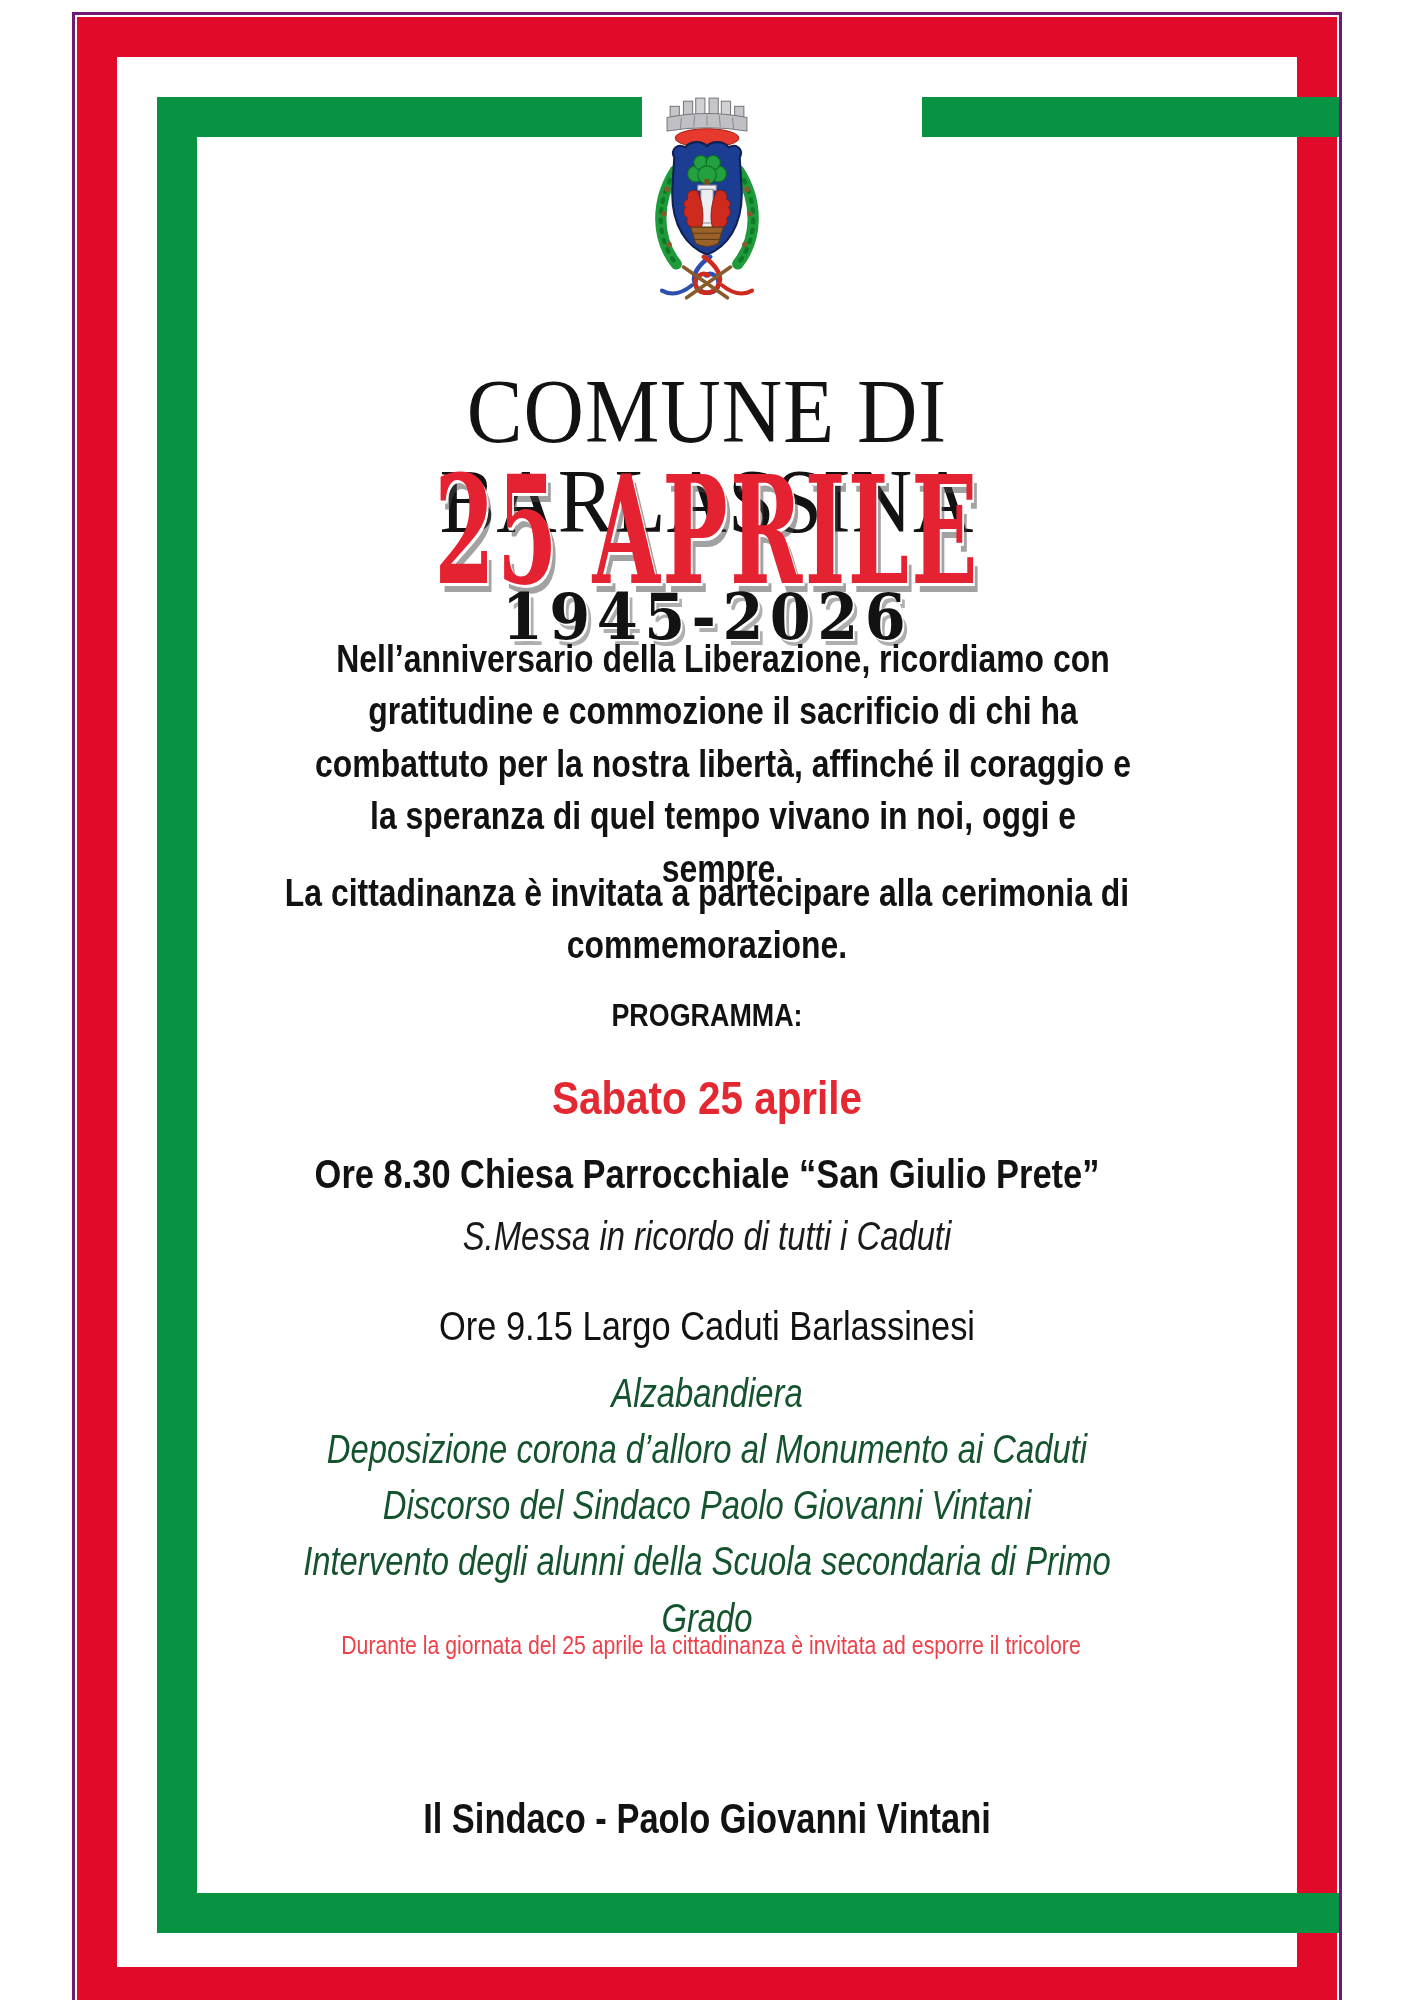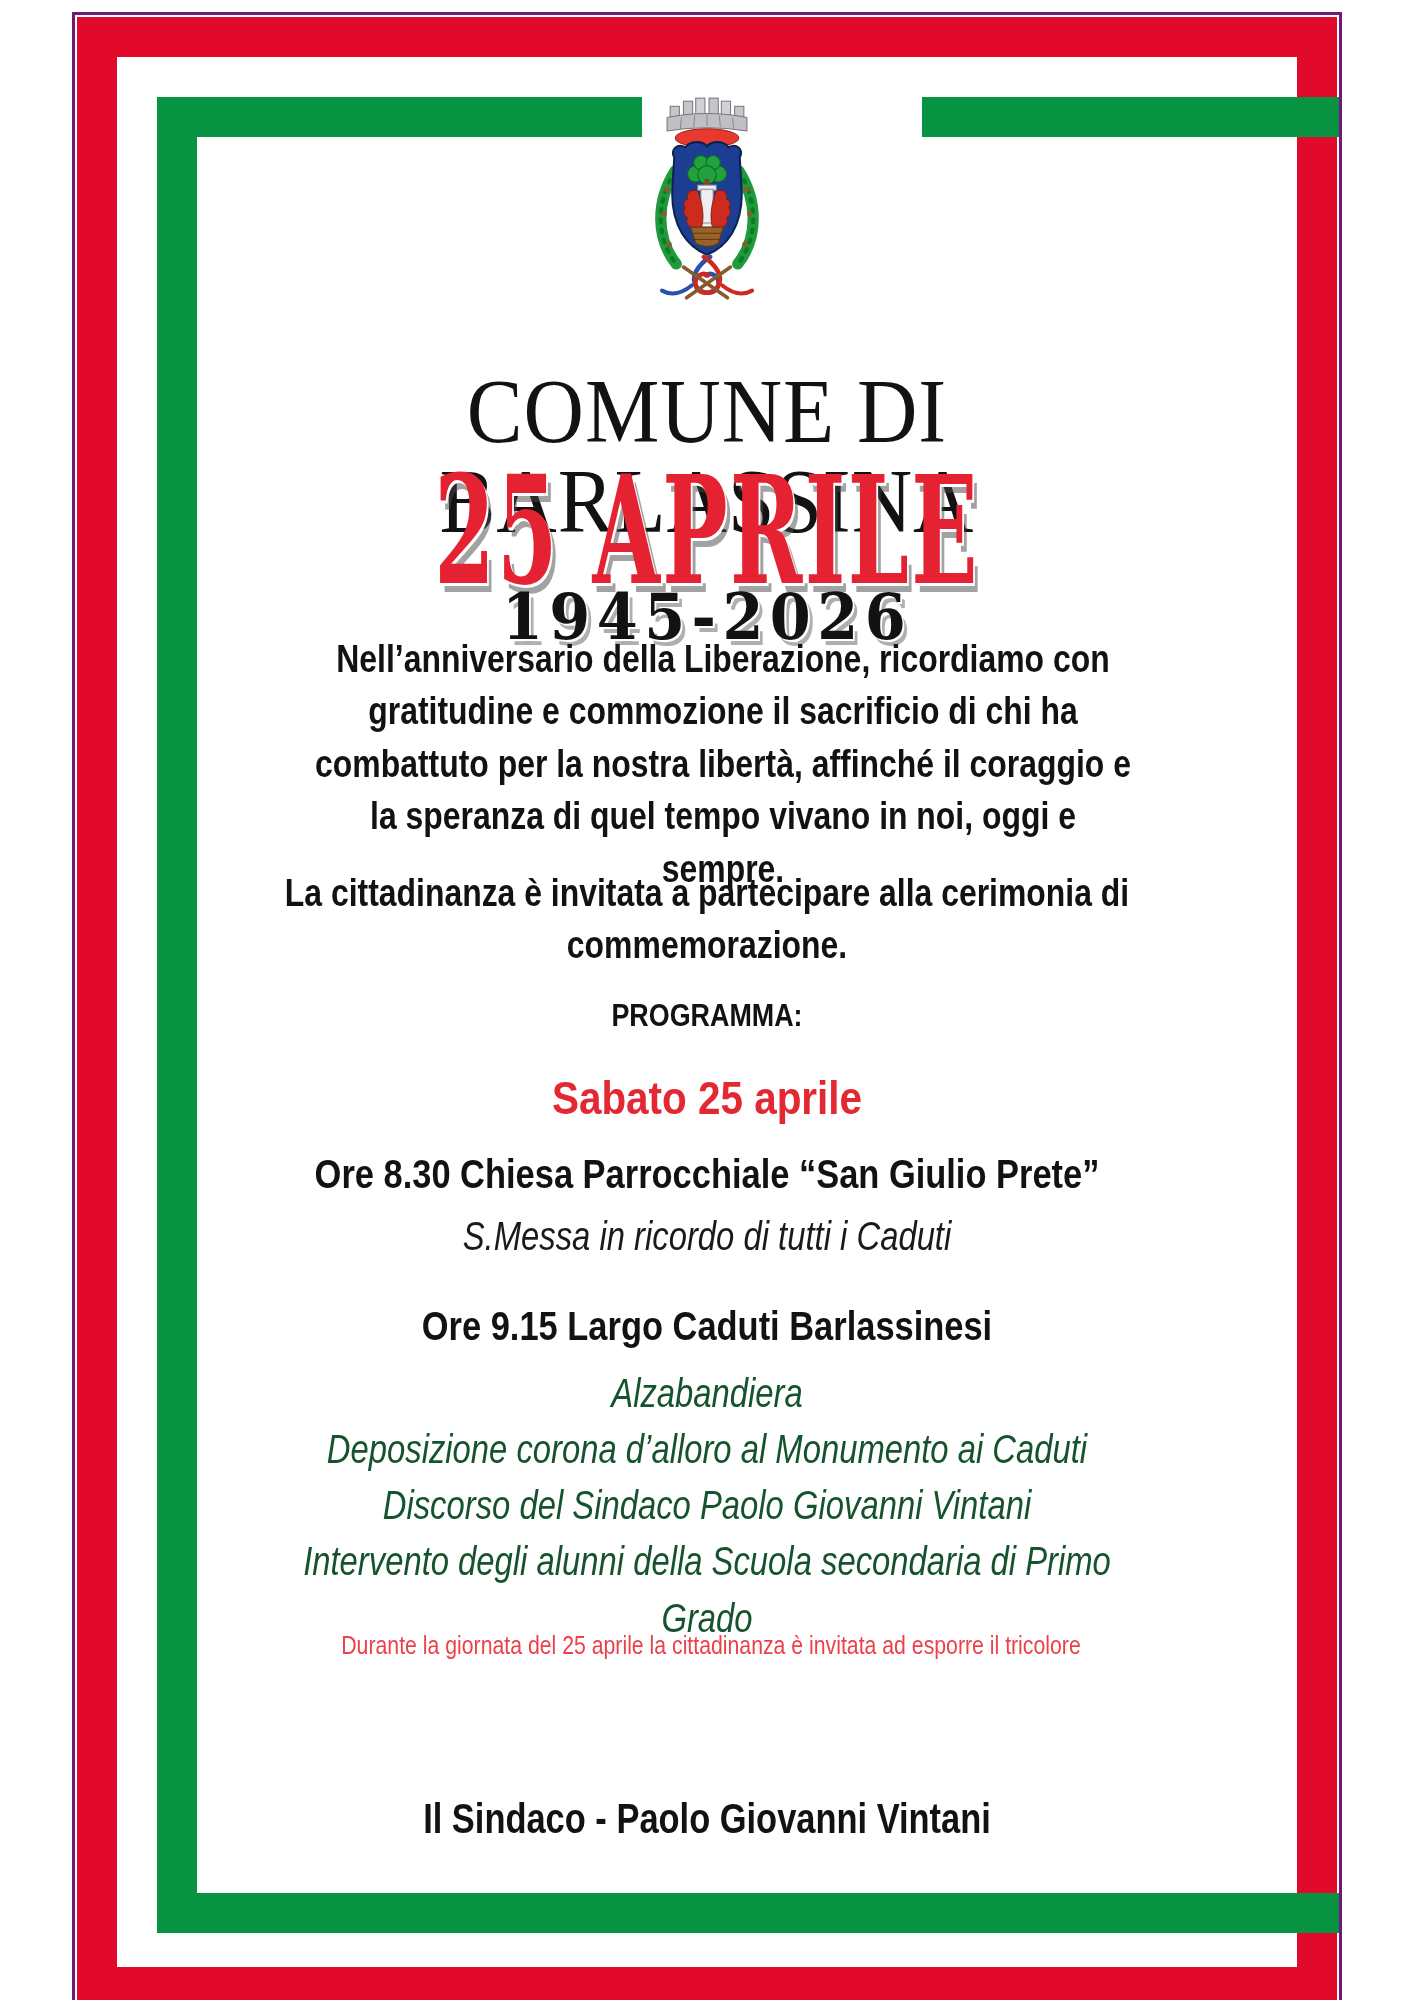--- a/index.html
+++ b/index.html
@@ -57,21 +57,21 @@
 
   .sabato{top:1055px;font-size:47px;font-weight:700;color:#e32832;}
   .sabato .sq{transform:scaleX(.86);}
 
   .event-title-1{top:1136px;font-size:41px;font-weight:700;}
   .event-title-1 .sq{transform:scaleX(.84);}
 
   .event-detail-1{top:1198px;font-size:41px;font-style:italic;color:#1a1a1a;}
   .event-detail-1 .sq{transform:scaleX(.8);}
 
-  .event-title-2{top:1288px;font-size:41px;font-weight:700;}
+  .event-title-2{top:1288px;font-size:41px;font-weight:400;}
   .event-title-2 .sq{transform:scaleX(.84);}
 
   .event-details-2{top:1350px;font-size:41px;font-style:italic;line-height:1.37;color:#14532d;}
   .event-details-2 .sq{transform:scaleX(.8);}
 
   .notice{top:1616px;font-size:25px;color:#ee4049;padding-left:8px;}
   .notice .sq{transform:scaleX(.85);}
 
   .signature{top:1780px;font-size:42px;font-weight:700;}
   .signature .sq{transform:scaleX(.82);}

